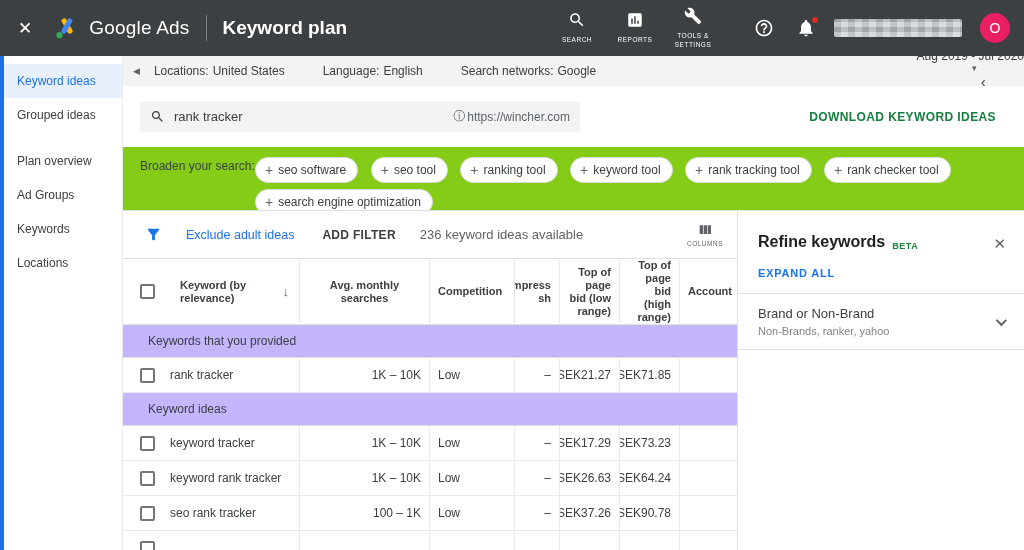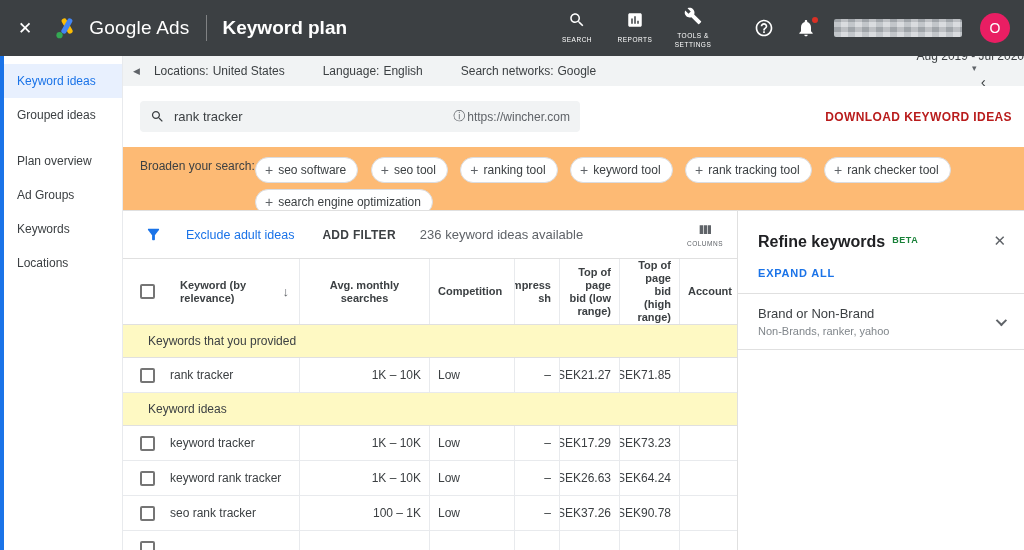--- a/index.html
+++ b/index.html
@@ -54,25 +54,25 @@
   .pg-next { margin-left:20px; margin-right:16px; font-size:15px; color:#9aa0a6; cursor:pointer; }
 
   
   .search-row { position:absolute; left:123px; top:86px; right:0; height:61px; background:#fff;
     display:flex; align-items:center; }
   .search-box { margin-left:17px; width:440px; height:31px; background:#f1f3f4; border-radius:4px;
     display:flex; align-items:center; padding:0 10px; cursor:text; }
   .search-box svg { width:15px; height:15px; fill:#3c4043; flex:0 0 auto; }
   .search-box .q { font-size:13px; margin-left:9px; color:#3c4043; }
   .search-box .site { margin-left:auto; font-size:12px; color:#5f6368; display:flex; align-items:center; gap:2px; }
-  .download { margin-left:auto; margin-right:12px; color:#b91c1c; font-size:12px; font-weight:bold;
+  .download { margin-left:auto; margin-right:28px; color:#15803d; font-size:12px; font-weight:bold;
     letter-spacing:.4px; cursor:pointer; }
 
   
-  .broaden { position:absolute; left:123px; top:147px; right:0; height:63px; background:#fdba74; display:flex; }
+  .broaden { position:absolute; left:123px; top:147px; right:0; height:63px; background:#84cc16; display:flex; }
   .broaden-label { width:132px; padding-left:17px; padding-top:11px; font-size:12px; line-height:1.45; }
   .chips { flex:1; padding-top:7px; padding-right:10px; }
   .chip { display:inline-flex; align-items:center; height:26px; border:1px solid #dadce0;
     border-radius:14px; padding:0 11px 0 9px; margin:3px 8px 3px 0; font-size:12px; color:#3c4043;
     cursor:pointer; gap:5px; background:#fff; }
   .chip .plus { color:#5f6368; font-size:14px; line-height:1; }
 
   
   .main { position:absolute; left:123px; top:210px; width:614px; bottom:0; background:#fff;
     border-top:1px solid #e0e0e0; overflow:hidden; }
@@ -95,27 +95,27 @@
   .th.right, .td.right { justify-content:flex-end; text-align:right; }
   .th.center { justify-content:center; text-align:center; }
   .th-keyword { padding-left:17px; gap:25px;justify-content:flex-end; }
   .th-ktext { width:80px; }
   .sort { margin-left:auto; margin-right:2px; color:#5f6368; font-size:13px; font-weight:normal; cursor:pointer; }
   .trow { height:35px; border-bottom:1px solid #e8eaed; font-size:12px; color:#3c4043; background:#fff; }
   .td { height:100%; }
   .kcell { padding-left:17px; gap:15px; }
   .cb { width:15px; height:15px; border:2px solid #757575; border-radius:2px; background:#fff;
     flex:0 0 auto; cursor:pointer; }
-  .section-row { height:33px; background:#fef9c3; border-bottom:1px solid #e0e0e0; display:flex;
+  .section-row { height:33px; background:#c4b5fd; border-bottom:1px solid #e0e0e0; display:flex;
     align-items:center; padding-left:25px; font-size:12px; color:#3c4043; }
 
   
   .refine { position:absolute; left:737px; top:210px; right:0; bottom:0; background:#fff;
     border-left:1px solid #e0e0e0; border-top:1px solid #e0e0e0; }
-  .refine-head { display:flex; align-items:flex-start; padding:22px 18px 0 20px; }
+  .refine-head { display:flex; align-items:flex-end; padding:22px 18px 0 20px; }
   .refine-title { font-size:16px; font-weight:bold; color:#202124; }
   .beta { font-size:9px; font-weight:bold; color:#188038; letter-spacing:.6px; margin-left:7px; margin-top:2px; }
   .refine-close { margin-left:auto; color:#5f6368; font-size:15px; cursor:pointer; line-height:1; }
   .expand { padding:16px 16px 14px 20px; color:#1a73e8; font-size:11px; font-weight:bold;
     letter-spacing:.8px; cursor:pointer; }
   .refine-group { display:flex; align-items:center; padding:12px 20px; border-top:1px solid #e0e0e0;
     border-bottom:1px solid #e0e0e0; cursor:pointer; }
   .rg-title { font-size:13px; color:#3c4043; }
   .rg-sub { font-size:11px; color:#80868b; margin-top:4px; }
   .rg-chevron { margin-left:auto; width:8px; height:8px; border-right:2px solid #5f6368;

